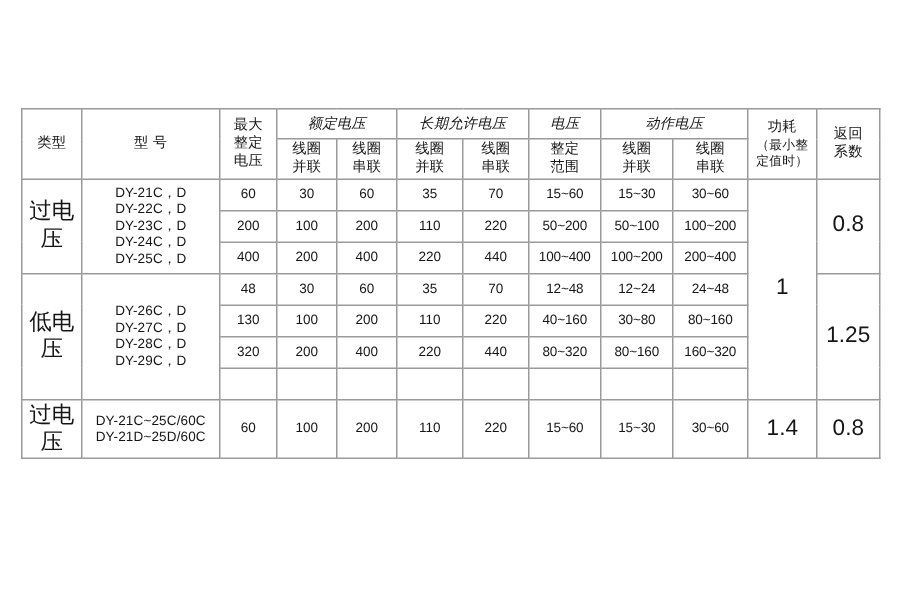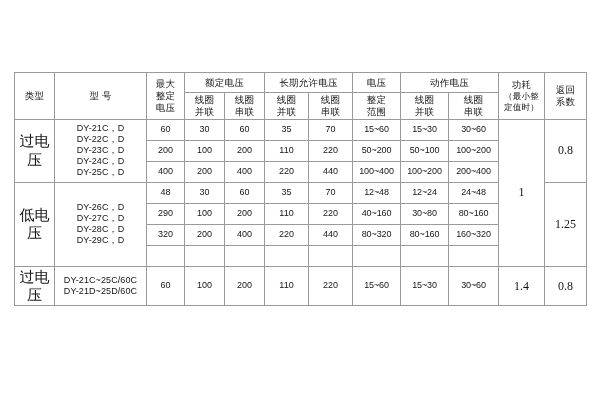--- a/index.html
+++ b/index.html
@@ -36,20 +36,21 @@
     font-weight: normal;
     line-height: 1.22;
     color: #151515;
   }
   .hdr {
     font-size: 9.5px;
     letter-spacing: 0.2px;
   }
   .hdr-tall {
     height: 17px;
+    font-style: italic;
   }
   .vstack {
     display: block;
     line-height: 1.24;
   }
   .type-cell {
     font-size: 15px;
   }
   .model-cell {
     text-align: left;
@@ -64,22 +65,21 @@
   }
   .num {
     font-size: 9px;
     height: 18px;
   }
   .rng {
     font-size: 9px;
     letter-spacing: -0.1px;
   }
   .power {
-    font-size: 12px;
-    font-family: Liberation Serif, serif;
+    font-size: 15px;
   }
   .tiny {
     font-size: 8.5px;
   }
   col.c-type { width: 40px; }
   col.c-model { width: 92px; }
   col.c-max { width: 38px; }
   col.c-rp { width: 40px; }
   col.c-rs { width: 40px; }
   col.c-lp { width: 44px; }
@@ -221,21 +221,21 @@
         <td class="num">30</td>
         <td class="num">60</td>
         <td class="num">35</td>
         <td class="num">70</td>
         <td class="num rng">12~48</td>
         <td class="num rng">12~24</td>
         <td class="num rng">24~48</td>
         <td class="power" rowspan="4">1.25</td>
       </tr>
       <tr>
-        <td class="num">290</td>
+        <td class="num">130</td>
         <td class="num">100</td>
         <td class="num">200</td>
         <td class="num">110</td>
         <td class="num">220</td>
         <td class="num rng">40~160</td>
         <td class="num rng">30~80</td>
         <td class="num rng">80~160</td>
       </tr>
       <tr>
         <td class="num">320</td>

